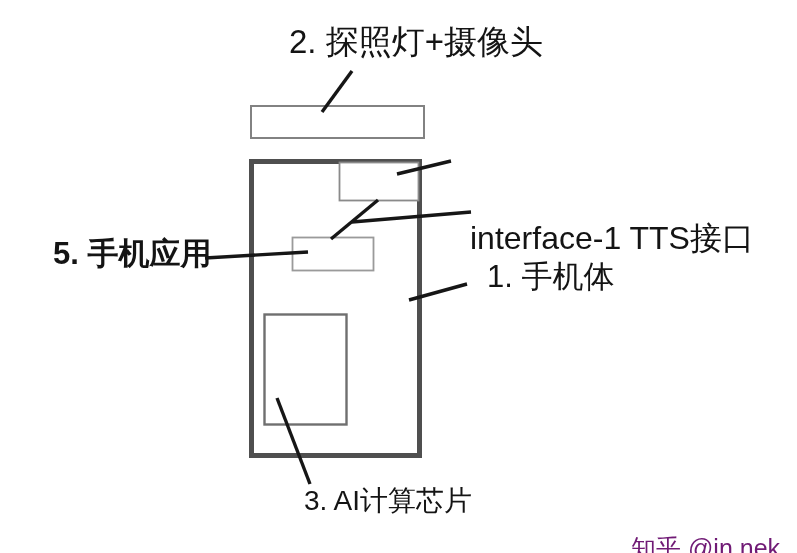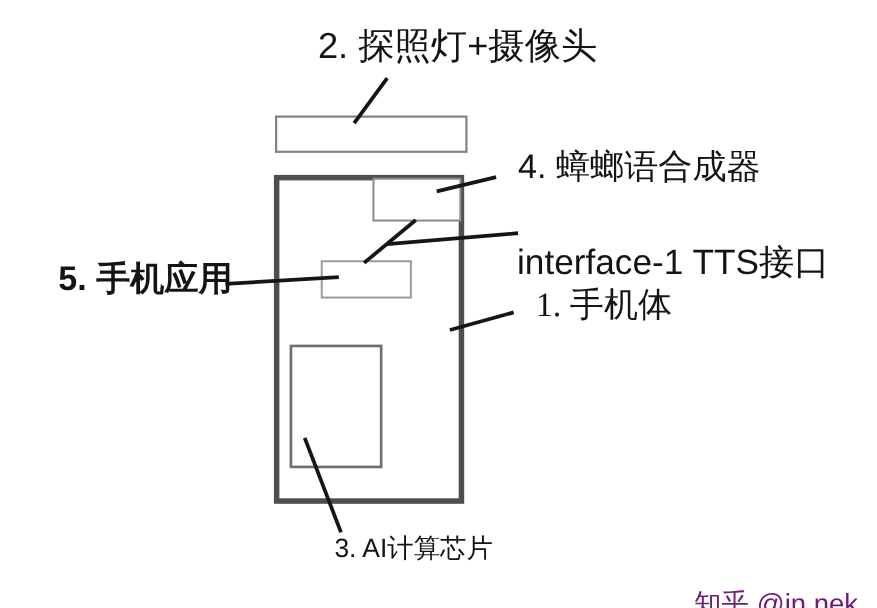--- a/index.html
+++ b/index.html
@@ -26,22 +26,22 @@
     position: absolute;
     color: #141414;
     white-space: nowrap;
     line-height: 1.05;
     letter-spacing: 0px;
   }
   .label-camera     { left: 289px; top: 25px;  font-size: 33px; }
   .label-synth      { left: 471px; top: 136px; font-size: 31px; }
   .label-interface  { left: 470px; top: 189px; font-size: 32px; margin-top: 33px; }
   .label-app        { left: 53px;  top: 238px; font-size: 31px; font-weight: bold; }
-  .label-body       { left: 487px; top: 261px; font-size: 31px; font-family: Liberation Serif, serif; }
-  .label-chip       { left: 304px; top: 486px; font-size: 24px; }
+  .label-body       { left: 487px; top: 261px; font-size: 31px; }
+  .label-chip       { left: 304px; top: 486px; font-size: 28px; }
   .watermark {
     position: absolute;
     left: 631px;
     top: 532px;
     font-size: 25px;
     color: #701a75;
     text-shadow: 1px 1px 0 #ffffff;
     white-space: nowrap;
   }
 </style>
@@ -72,21 +72,20 @@
 
     <line x1="205" y1="258" x2="308" y2="252" stroke="#161616" stroke-width="3.4"></line>
 
     <line x1="409" y1="300" x2="467" y2="284" stroke="#161616" stroke-width="3.4"></line>
 
     <line x1="277" y1="398" x2="310" y2="484" stroke="#161616" stroke-width="3.4"></line>
   </svg>
 
   <div class="label label-camera">2. 探照灯+摄像头</div>
 
-  <div class="label label-synth">4. 蟑螂语合成器</div>
 
   <div class="label label-interface">interface-1 TTS接口</div>
 
   <div class="label label-app">5. 手机应用</div>
 
   <div class="label label-body">1. 手机体</div>
 
   <div class="label label-chip">3. AI计算芯片</div>
 
   <div class="watermark">知乎 @in nek</div>

